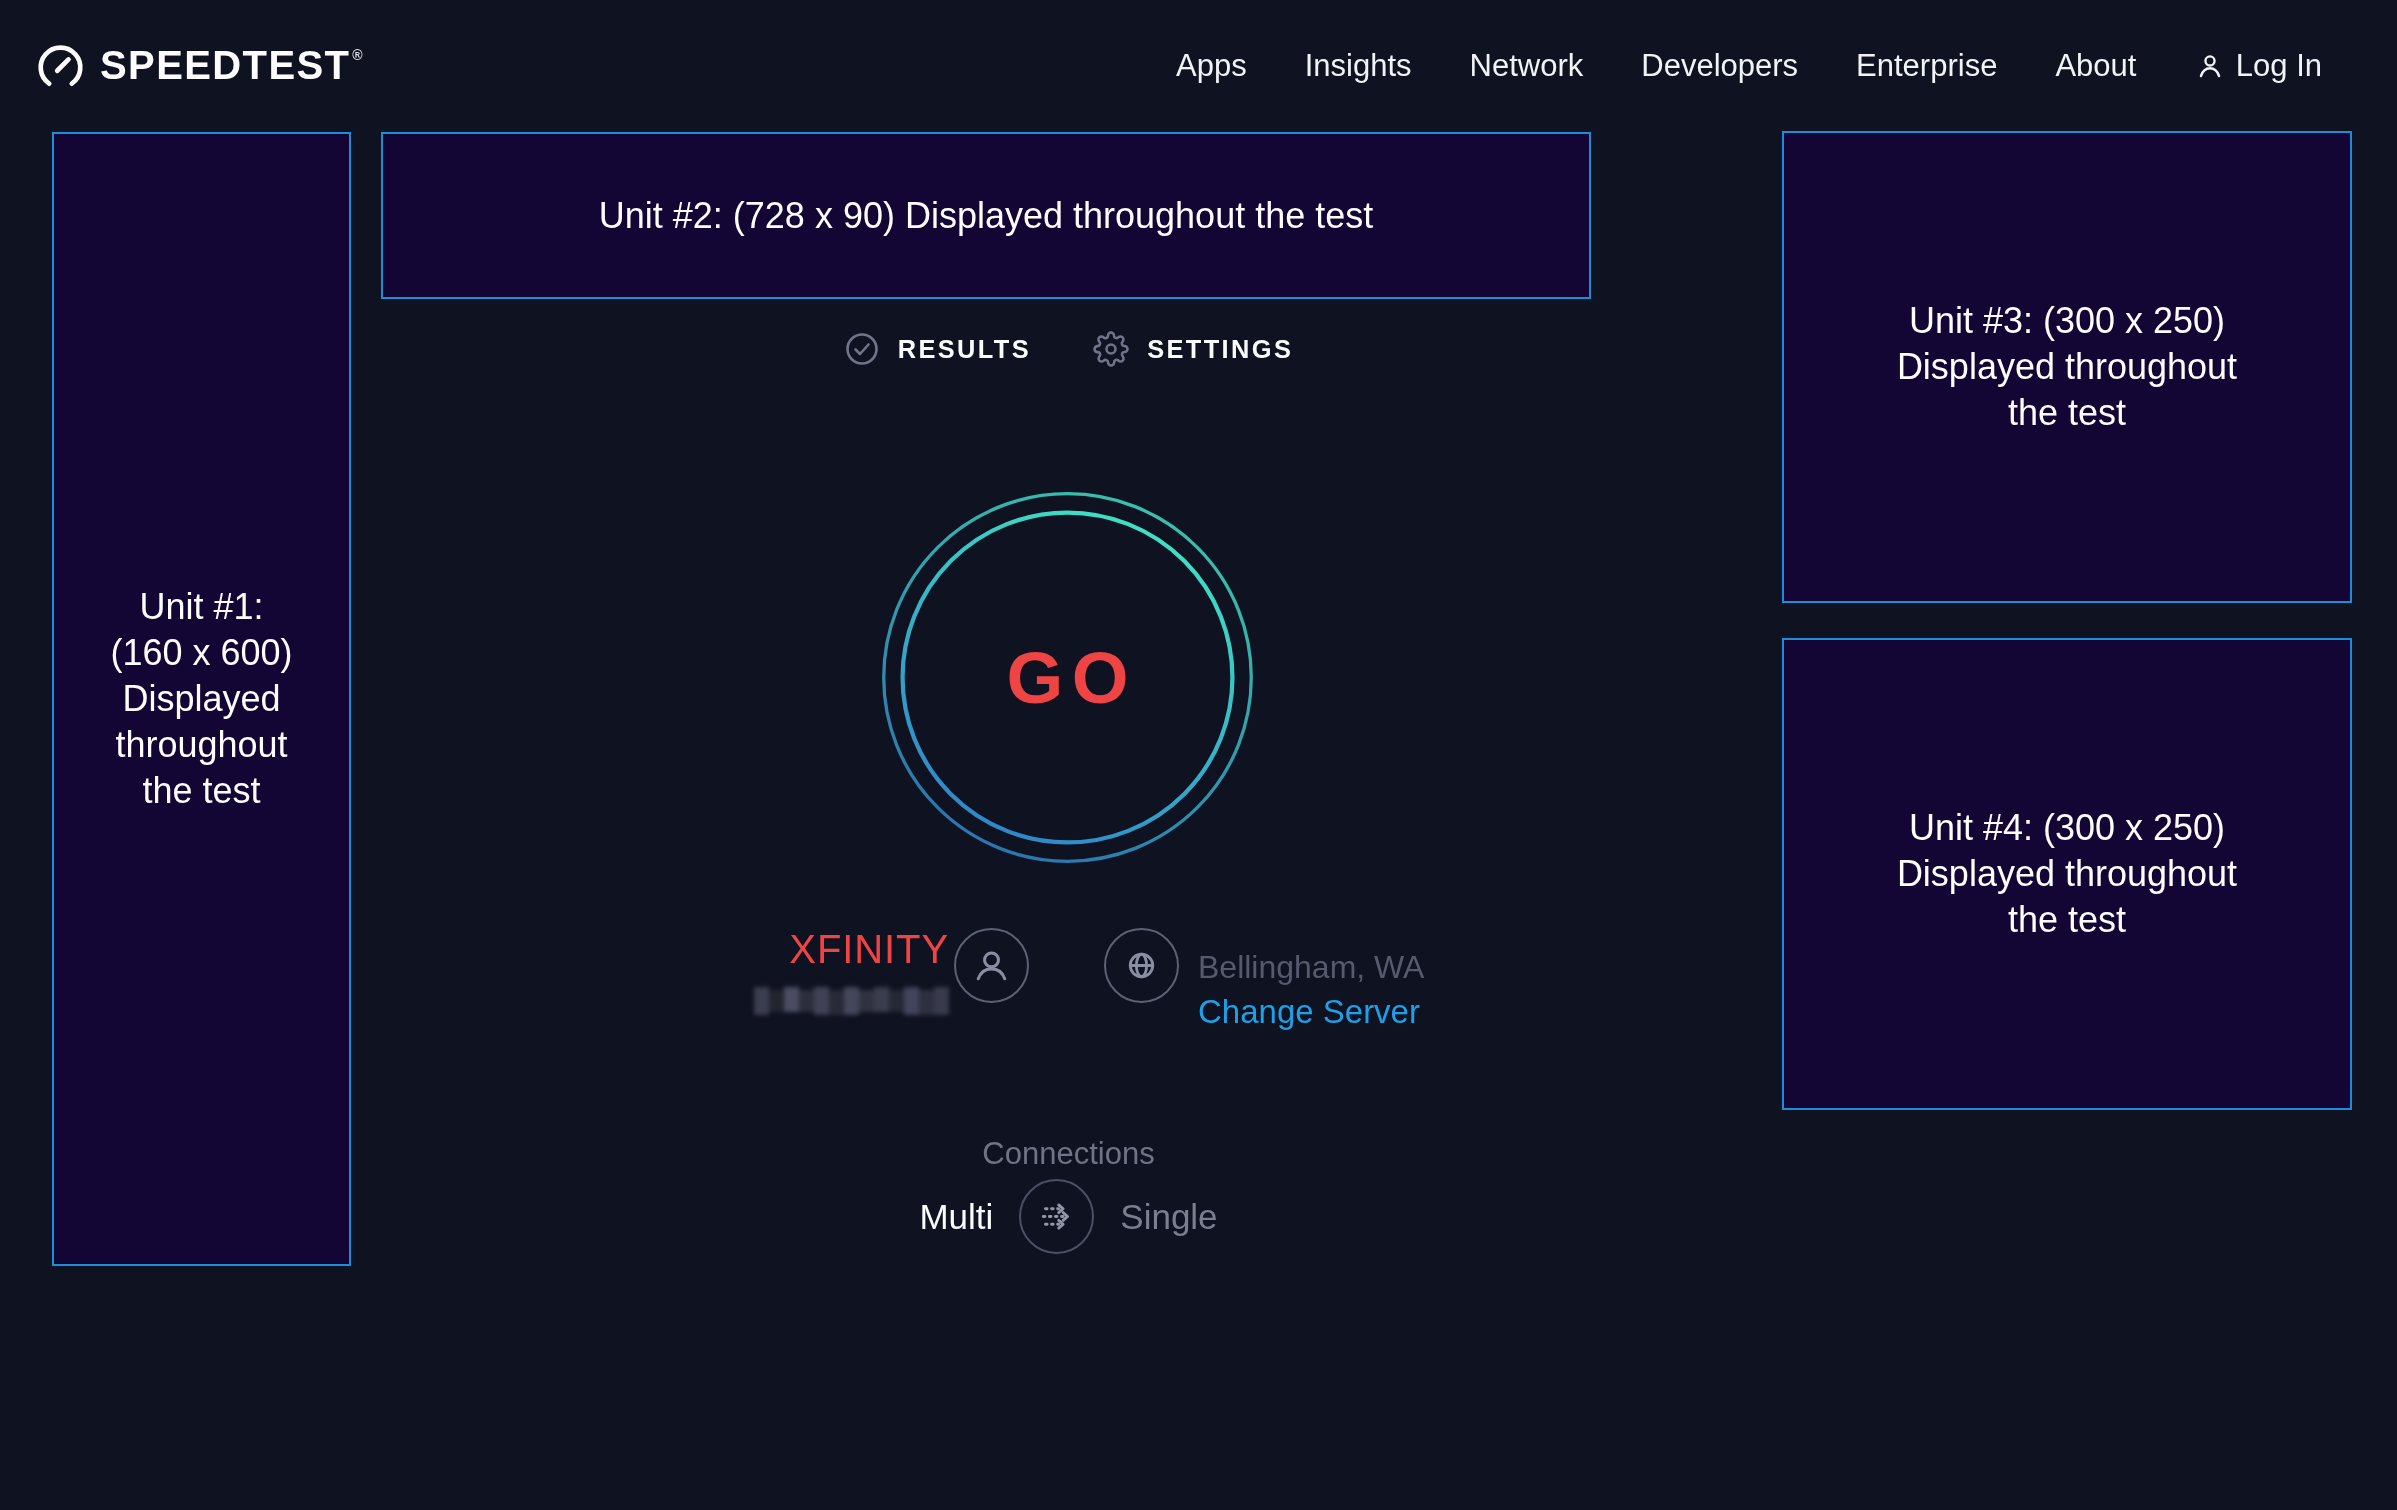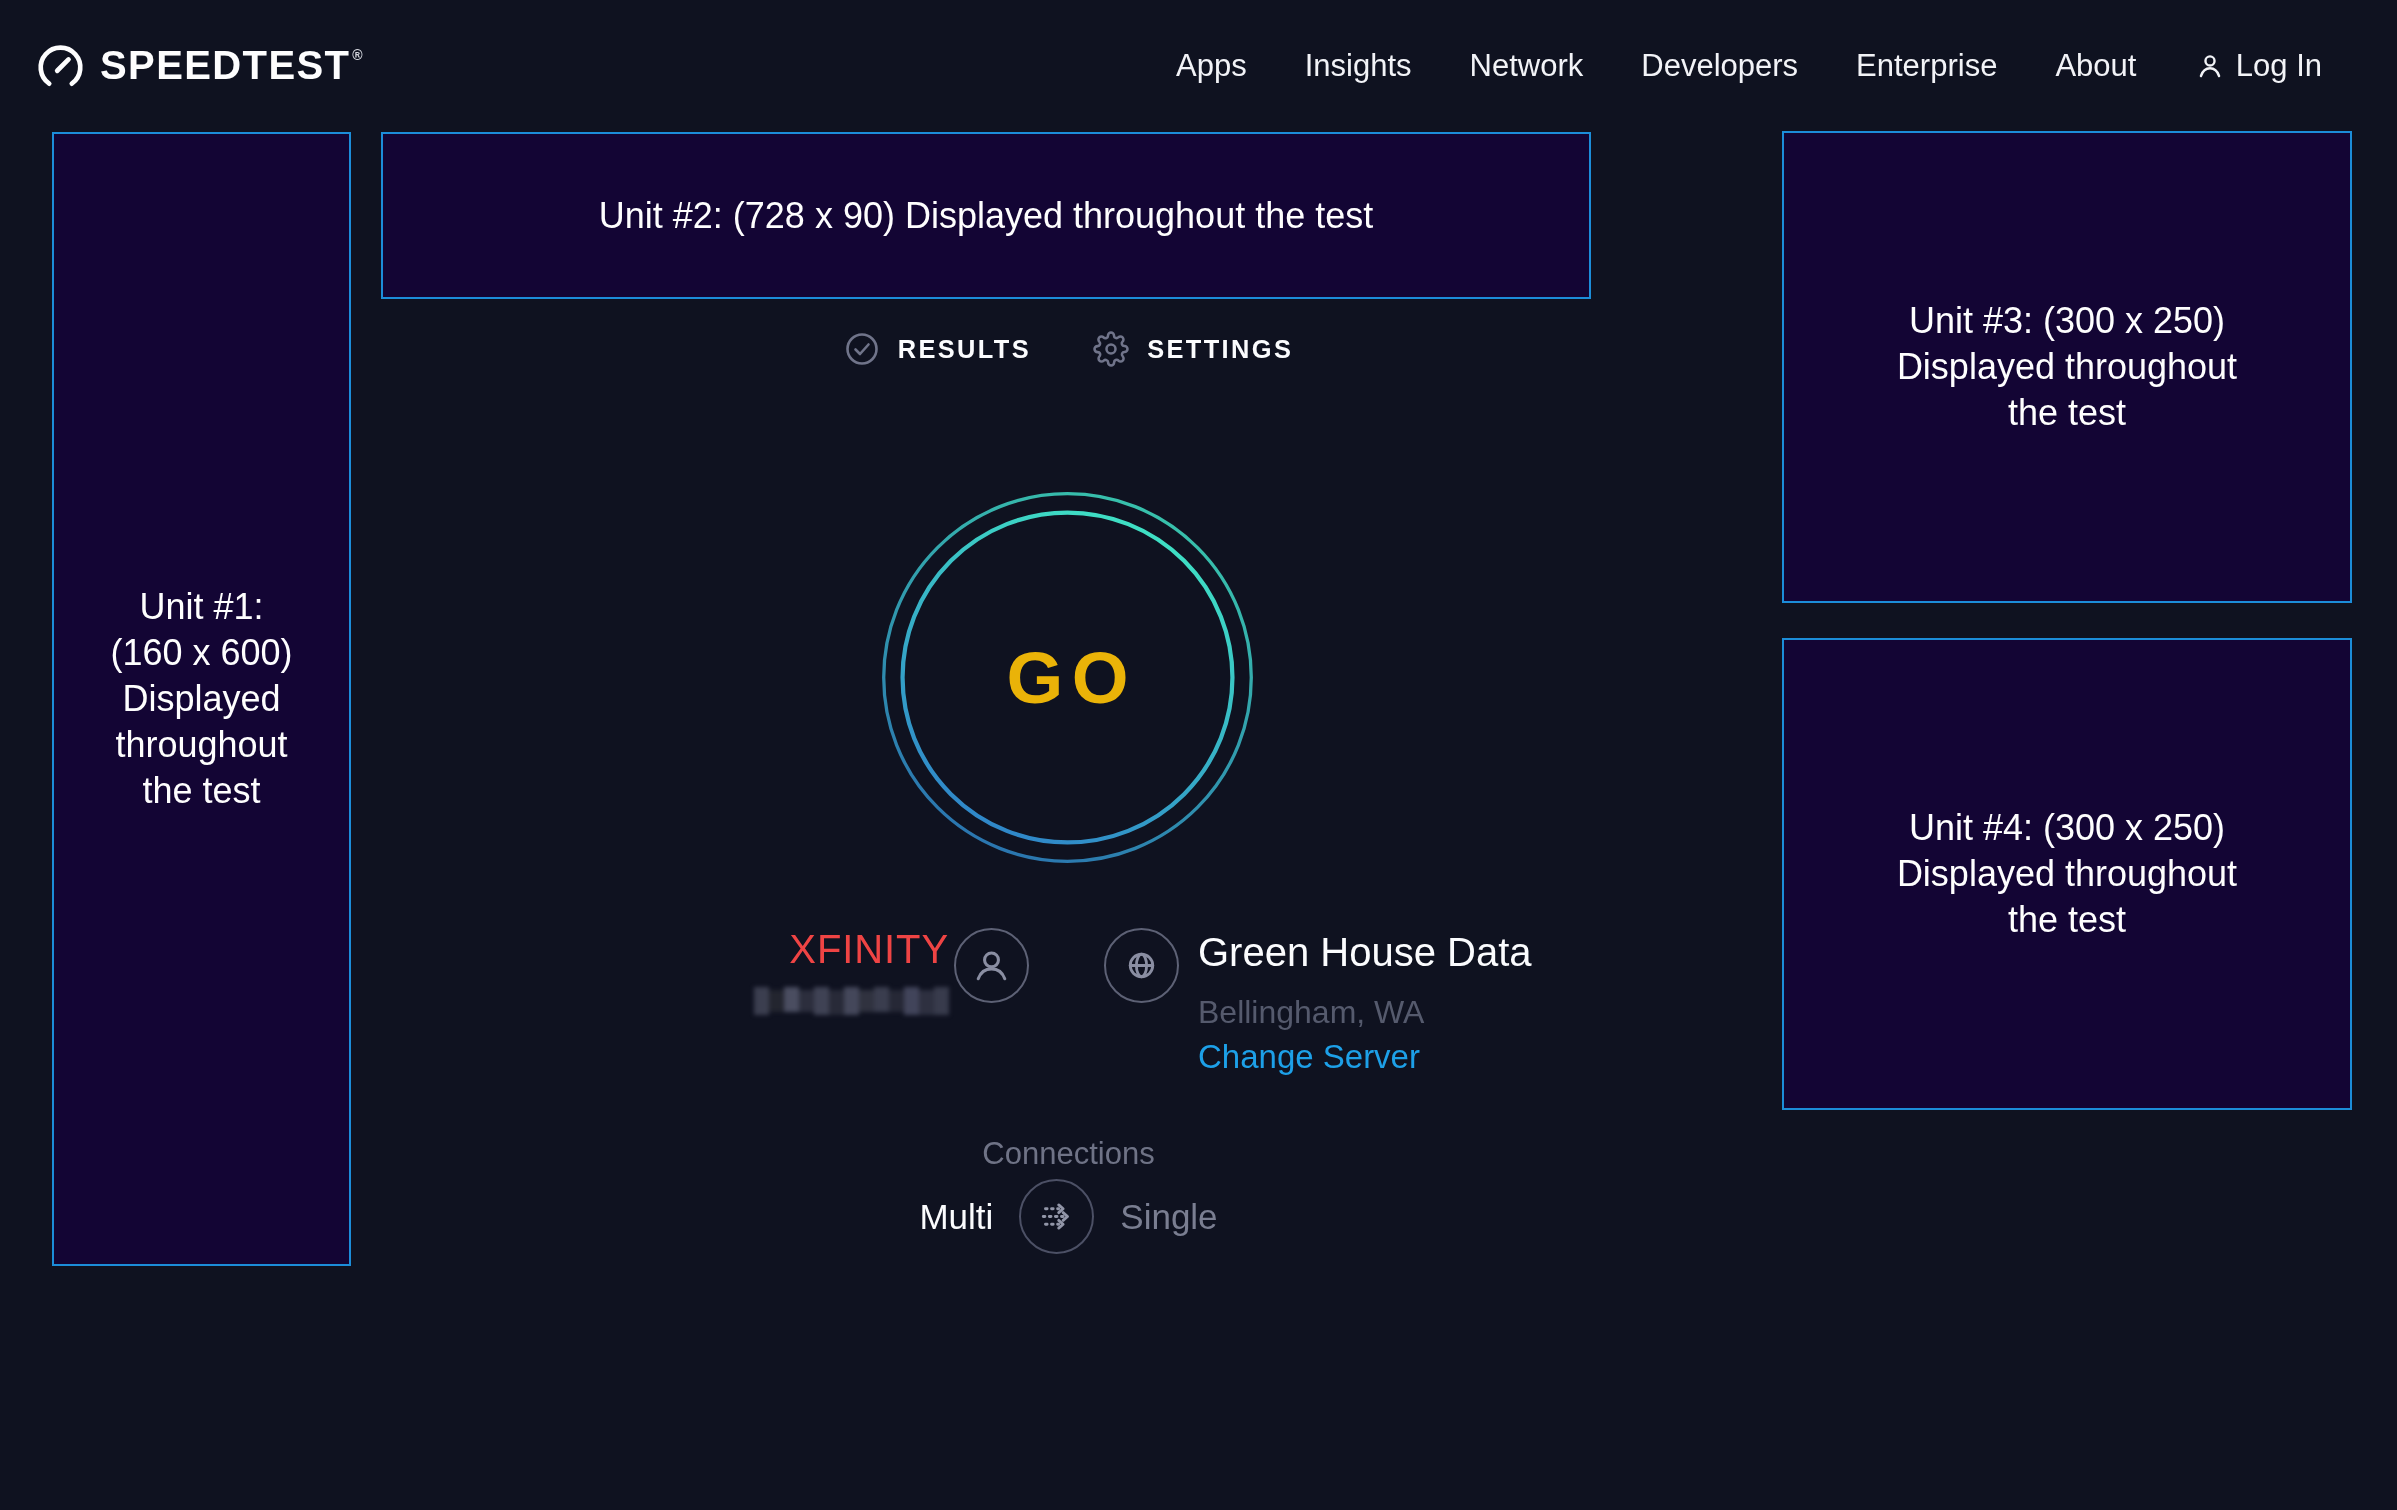--- a/index.html
+++ b/index.html
@@ -44,21 +44,21 @@
   }
   .tab { display:flex; align-items:center; gap:18px; cursor:pointer; }
   .tab svg { width:36px; height:36px; color:#70748a; }
   .tab-label { font-size:25.4px; font-weight:700; letter-spacing:2.4px; color:#fbfcfe; }
 
   
   .go-wrap { position:absolute; left:879px; top:489px; width:377px; height:377px; cursor:pointer; }
   .go-wrap svg { position:absolute; inset:0; }
   .go-label {
     position:absolute; inset:0; display:flex; align-items:center; justify-content:center;
-    font-size:73px; font-weight:600; letter-spacing:8.5px; color:#eab308; text-indent:8.5px;
+    font-size:73px; font-weight:600; letter-spacing:8.5px; color:#ef4444; text-indent:8.5px;
   }
 
   
   .isp-block { position:absolute; left:650px; top:927px; width:299px; text-align:right; }
   .isp-name { font-size:40px; font-weight:500; letter-spacing:0.9px; color:#ef4444; }
   .mosaic { display:inline-flex; margin-top:15px; height:28px; filter:blur(1.9px); }
   .mosaic i { display:block; width:15px; height:28px; }
   .mosaic i:nth-child(2n)   { height:22.6px; margin-top:2.8px; }
   .mosaic i:nth-child(3n)   { height:25.4px; }
 
@@ -212,21 +212,20 @@
 
   <div id="globe-icon" class="circle-icon">
     <svg viewBox="0 0 48 48" fill="none" stroke="currentColor" stroke-width="2.8" stroke-linecap="round">
       <circle cx="24" cy="24" r="11"></circle>
       <line x1="13" y1="24" x2="35" y2="24"></line>
       <ellipse cx="24" cy="24" rx="5" ry="11"></ellipse>
     </svg>
   </div>
 
   <div class="server-block">
-    <div class="server-name">Green House Data</div>
     <div class="server-loc">Bellingham, WA</div>
     <div class="server-change">Change Server</div>
   </div>
 
   <div class="conn-label">Connections</div>
   <div class="conn-row">
     <span class="conn-multi">Multi</span>
     <span class="conn-icon">
       <svg viewBox="0 0 48 48" fill="none" stroke="currentColor" stroke-width="2.6" stroke-linecap="round" stroke-linejoin="round">
         <line x1="14" y1="17" x2="26" y2="17" stroke-dasharray="1.5 4"></line>

